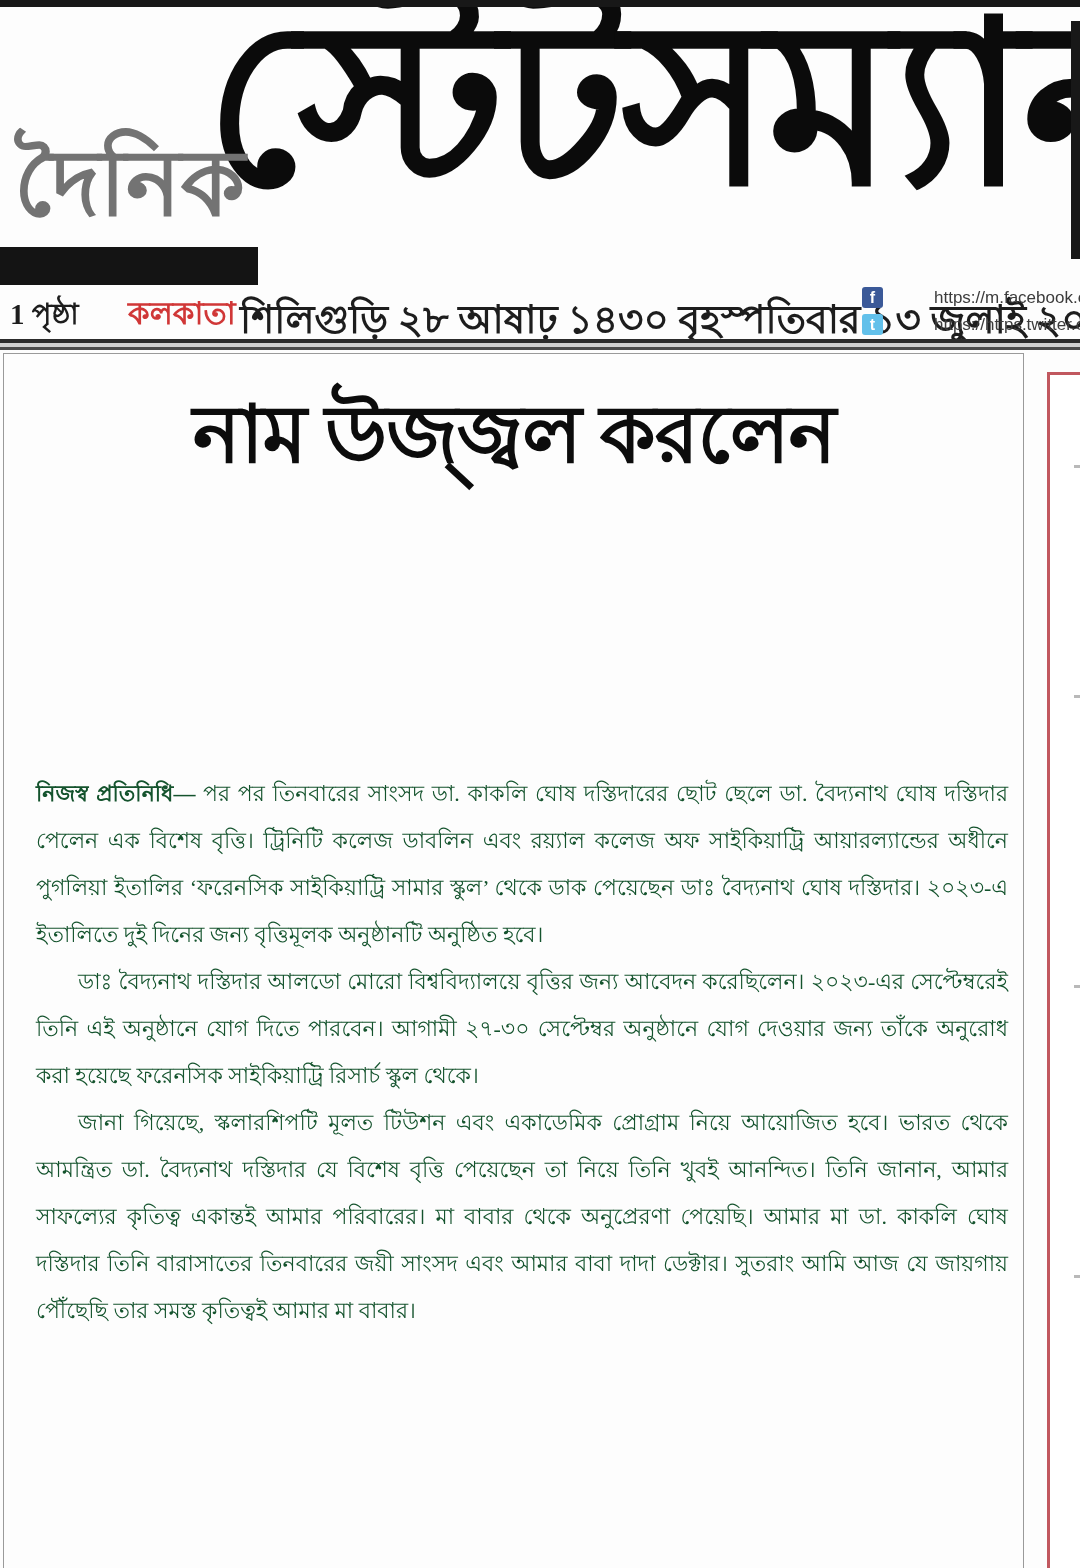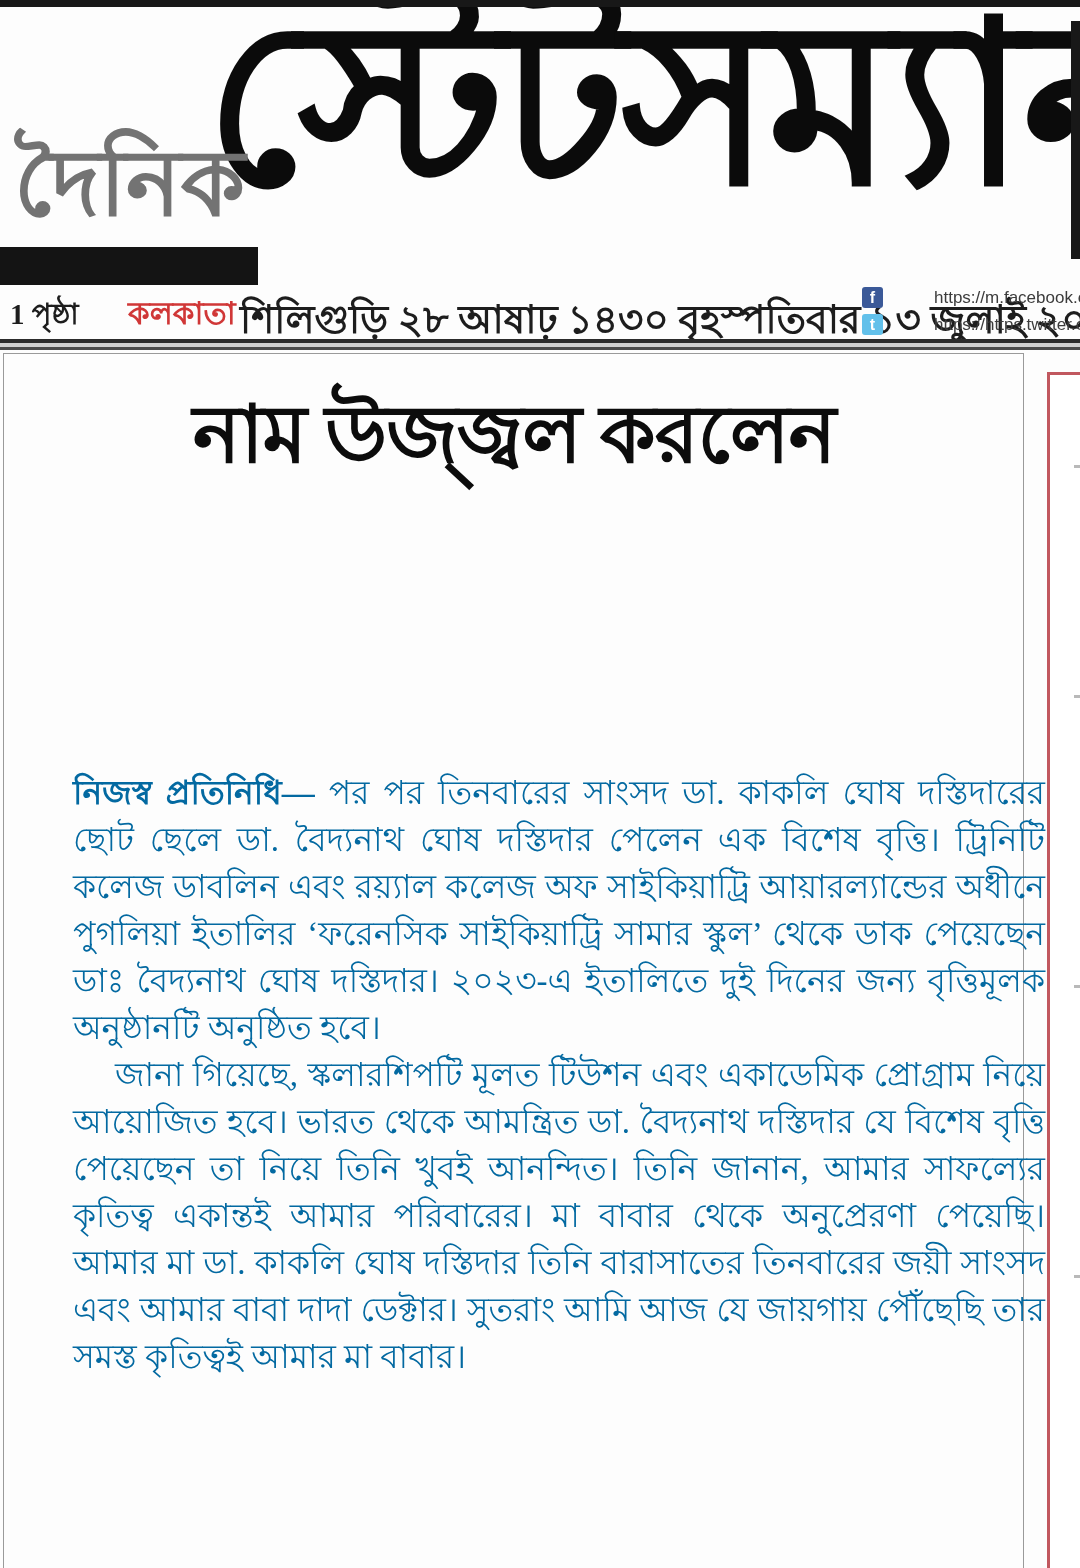--- a/index.html
+++ b/index.html
@@ -78,21 +78,21 @@
   }
   
   .headline {
     position:absolute; left:22px; top:372px; width:984px;
     text-align:center; font-weight:bold; color:#0c0c0c;
     font-size:80px; line-height:126px; letter-spacing:-1px;
   }
   
   .body-text {
     position:absolute; left:36px; top:770px; width:972px;
-    font-size:33px; line-height:47px; text-align:justify; color:#0369a1;margin-left:37px;
+    font-size:22px; line-height:47px; text-align:justify; color:#14532d;
   }
   .body-text p { margin:0; text-indent:42px; }
   .body-text p.lead { text-indent:0; }
   .byline { font-weight:bold; }
 </style>
 </head>
 <body>
 
 <div class="page">
 
@@ -131,16 +131,17 @@
     <span class="frag" style="top:610px"></span>
     <span class="frag" style="top:900px"></span>
   </div>
 
   <div class="headline">
     <div>নাম উজ্জ্বল করলেন</div>
   </div>
 
   <div class="body-text">
     <p class="lead"><span class="byline">নিজস্ব প্রতিনিধি—</span><span> পর পর তিনবারের সাংসদ ডা. কাকলি ঘোষ দস্তিদারের ছোট ছেলে ডা. বৈদ্যনাথ ঘোষ দস্তিদার পেলেন এক বিশেষ বৃত্তি। ট্রিনিটি কলেজ ডাবলিন এবং রয়্যাল কলেজ অফ সাইকিয়াট্রি আয়ারল্যান্ডের অধীনে পুগলিয়া ইতালির ‘ফরেনসিক সাইকিয়াট্রি সামার স্কুল’ থেকে ডাক পেয়েছেন ডাঃ বৈদ্যনাথ ঘোষ দস্তিদার। ২০২৩-এ ইতালিতে দুই দিনের জন্য বৃত্তিমূলক অনুষ্ঠানটি অনুষ্ঠিত হবে।</span></p>
+    <p>ডাঃ বৈদ্যনাথ দস্তিদার আলডো মোরো বিশ্ববিদ্যালয়ে বৃত্তির জন্য আবেদন করেছিলেন। ২০২৩-এর সেপ্টেম্বরেই তিনি এই অনুষ্ঠানে যোগ দিতে পারবেন। আগামী ২৭-৩০ সেপ্টেম্বর অনুষ্ঠানে যোগ দেওয়ার জন্য তাঁকে অনুরোধ করা হয়েছে ফরেনসিক সাইকিয়াট্রি রিসার্চ স্কুল থেকে।</p>
     <p>জানা গিয়েছে, স্কলারশিপটি মূলত টিউশন এবং একাডেমিক প্রোগ্রাম নিয়ে আয়োজিত হবে। ভারত থেকে আমন্ত্রিত ডা. বৈদ্যনাথ দস্তিদার যে বিশেষ বৃত্তি পেয়েছেন তা নিয়ে তিনি খুবই আনন্দিত। তিনি জানান, আমার সাফল্যের কৃতিত্ব একান্তই আমার পরিবারের। মা বাবার থেকে অনুপ্রেরণা পেয়েছি। আমার মা ডা. কাকলি ঘোষ দস্তিদার তিনি বারাসাতের তিনবারের জয়ী সাংসদ এবং আমার বাবা দাদা ডেক্টার। সুতরাং আমি আজ যে জায়গায় পৌঁছেছি তার সমস্ত কৃতিত্বই আমার মা বাবার।</p>
   </div>
 
 </div>
 
 </body></html>

